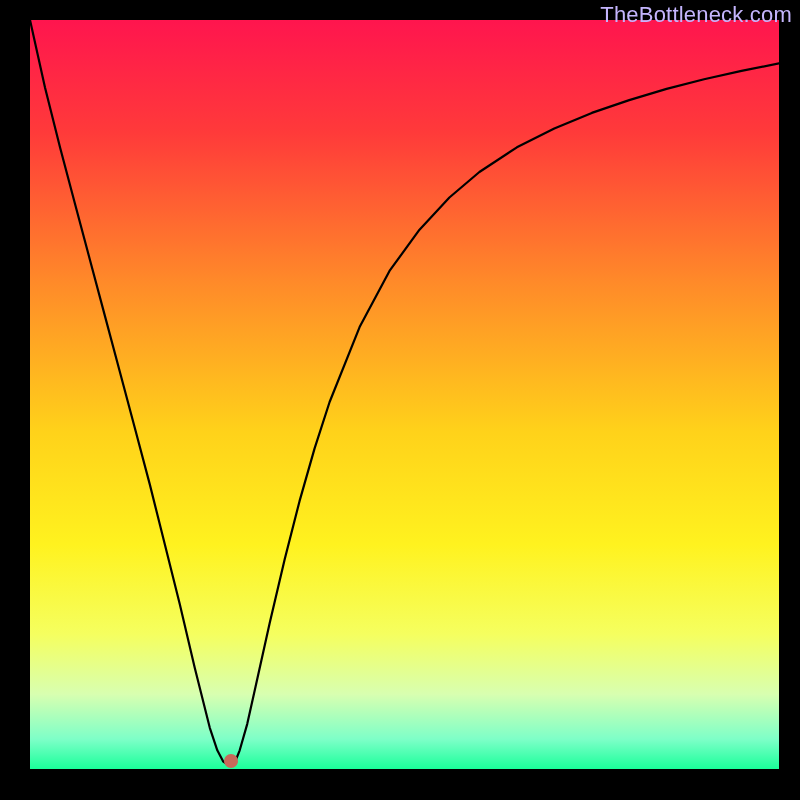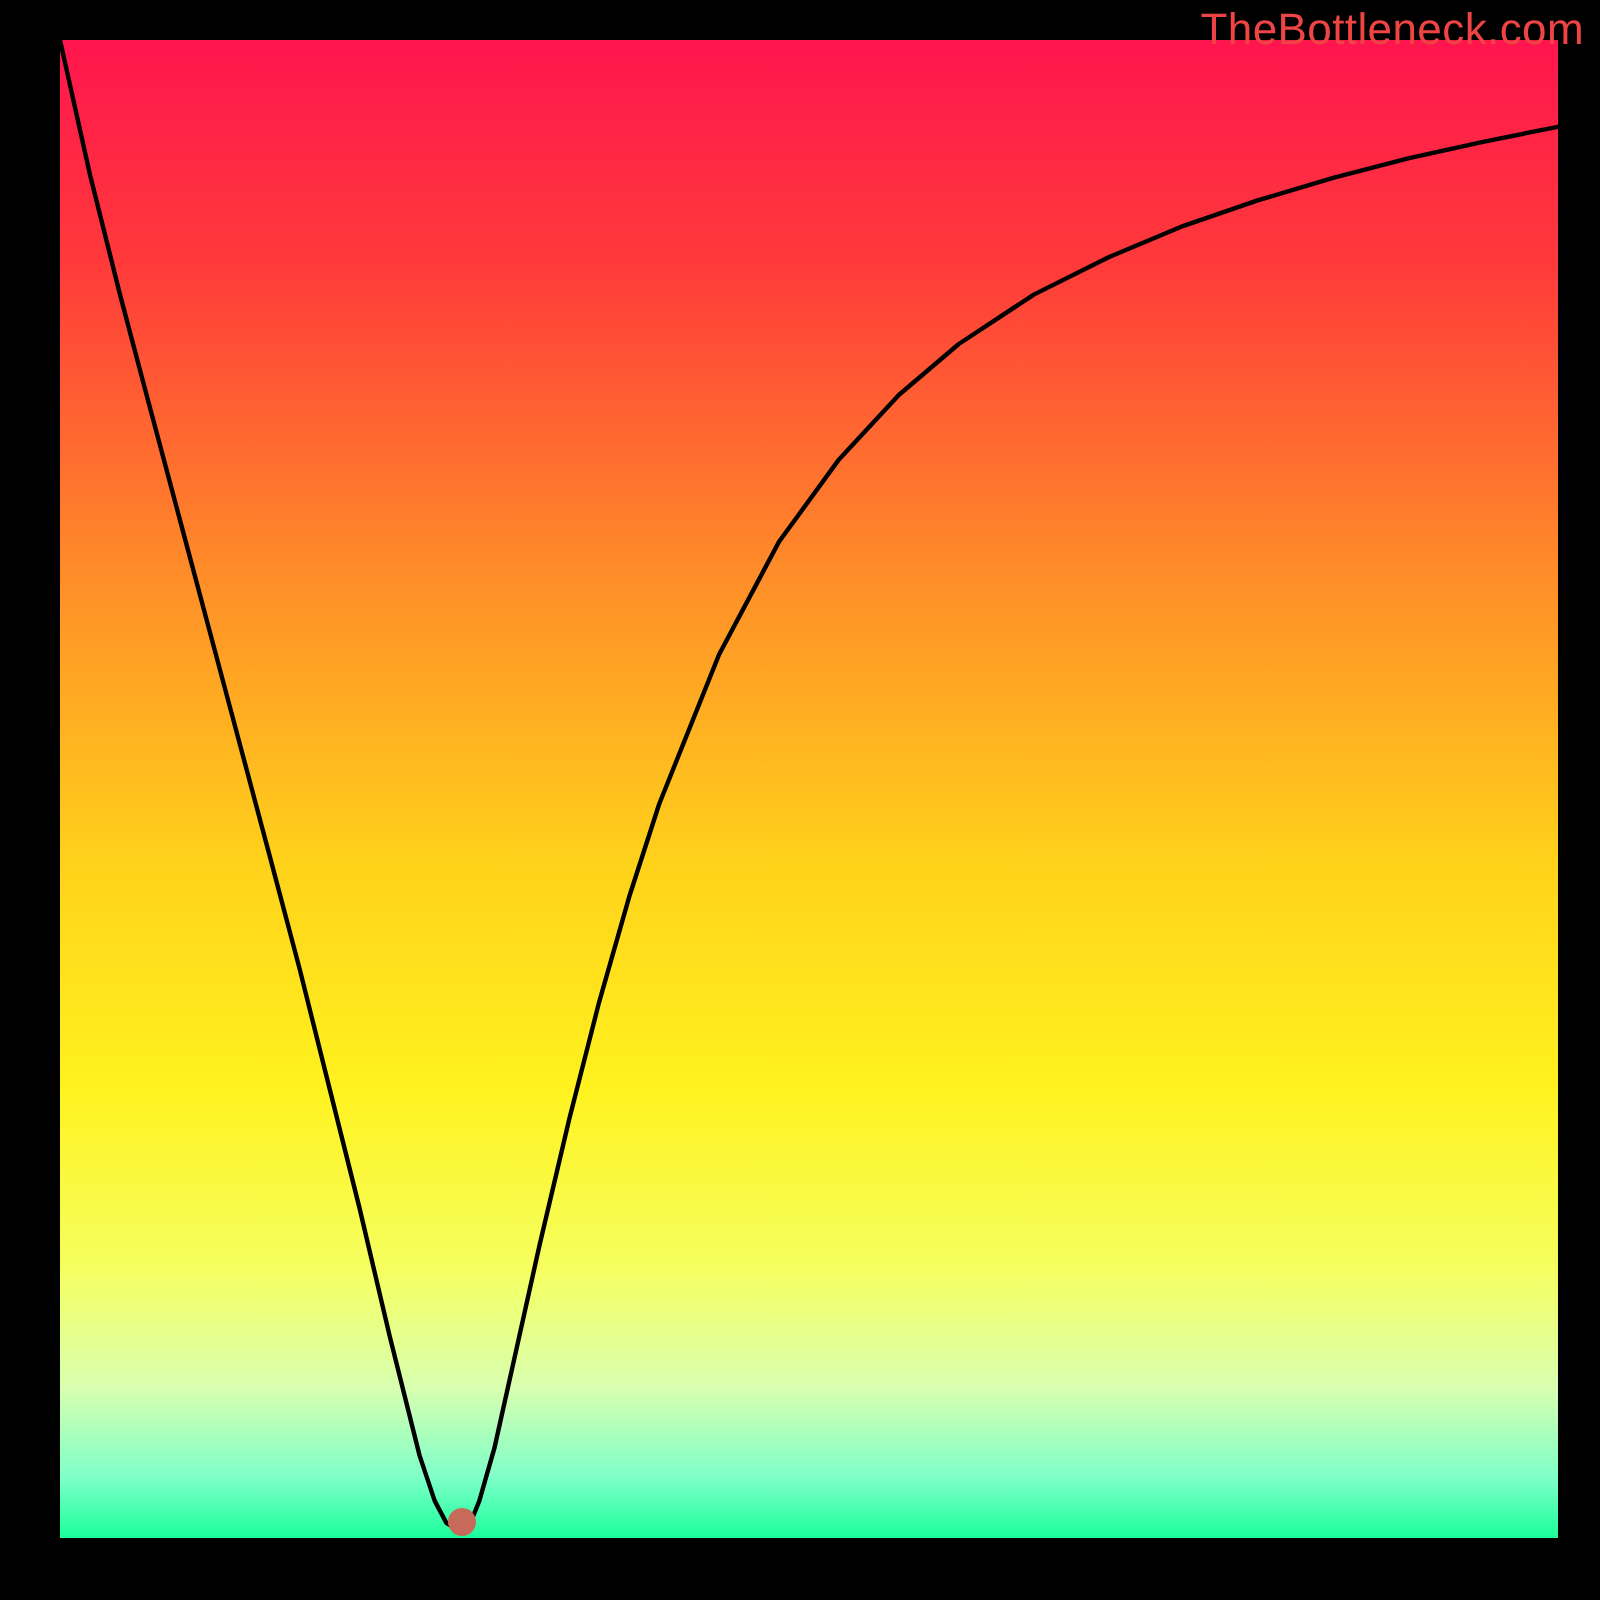--- a/index.html
+++ b/index.html
@@ -29,21 +29,21 @@
     position: absolute;
     left: 30px;
     top: 20px;
     width: 749px;
     height: 749px;
   }
   #watermark {
     position: absolute;
     top: 2px;
     right: 8px;
-    color: #ef4444;
+    color: #c4b5fd;
     font-size: 22px;
     font-weight: 500;
     letter-spacing: 0.2px;
   }
   #marker {
     position: absolute;
     width: 14px;
     height: 14px;
     border-radius: 50%;
     transform: translate(-50%, -50%);

